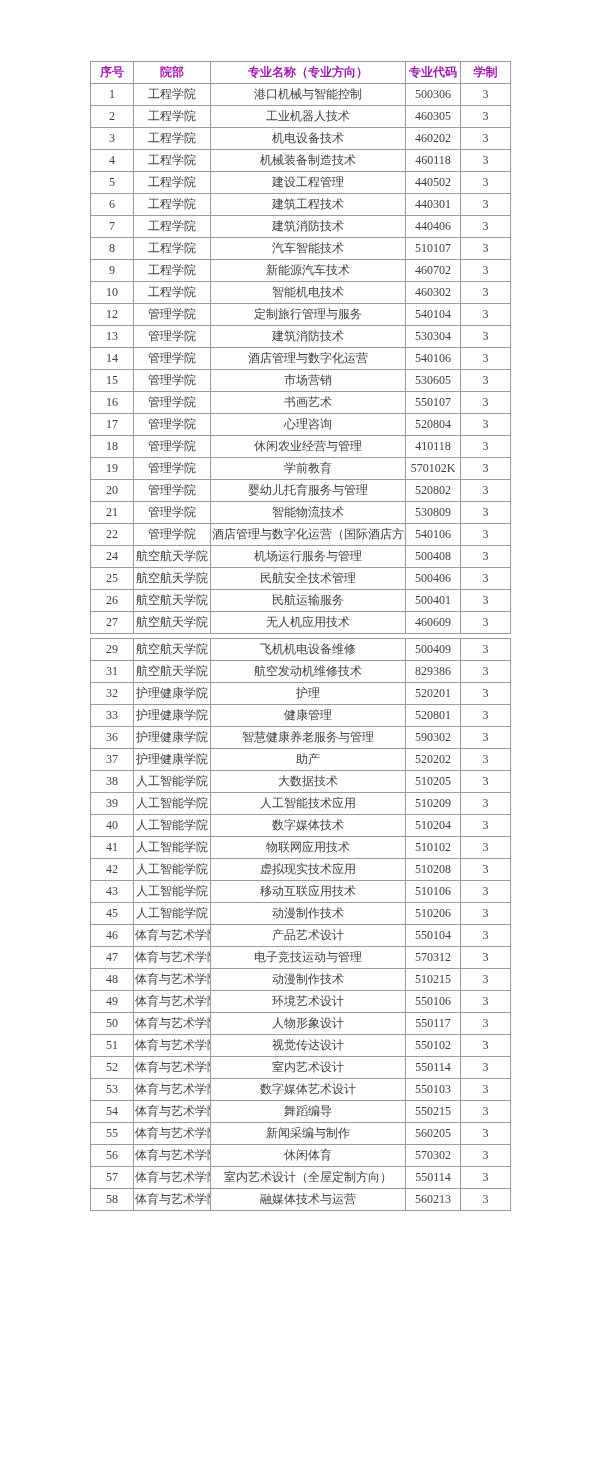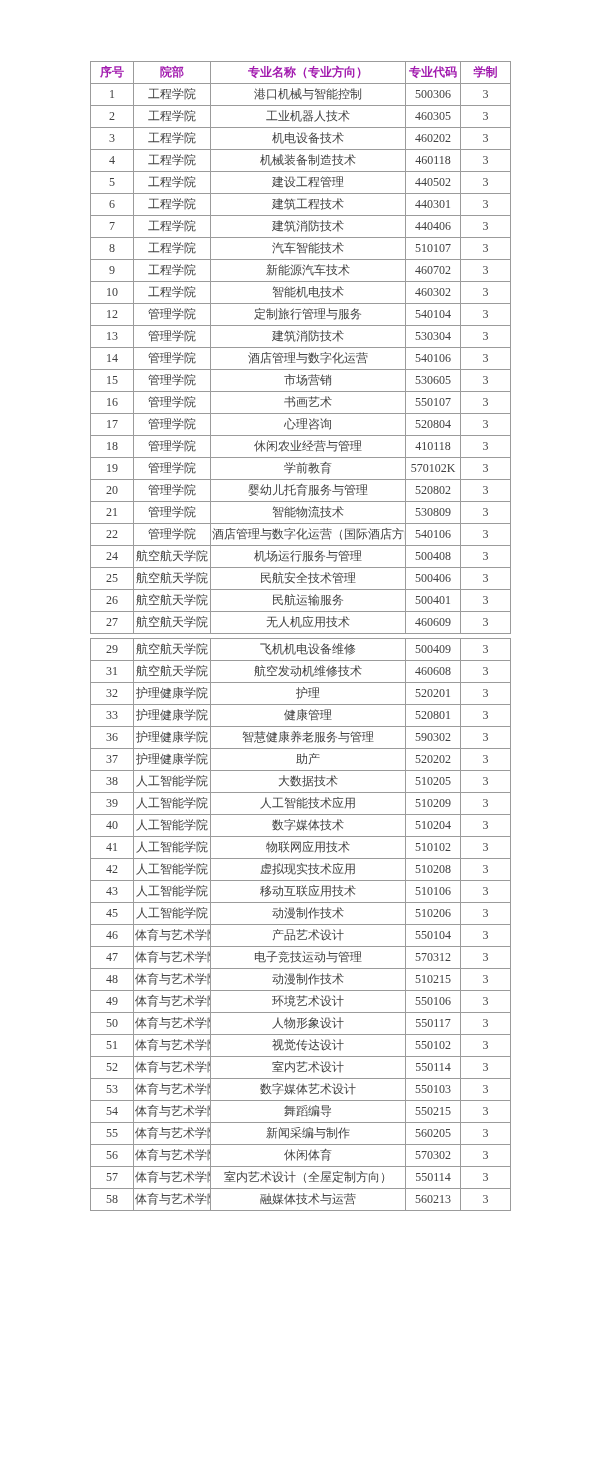--- a/index.html
+++ b/index.html
@@ -271,21 +271,21 @@
             <td>29</td>
             <td>航空航天学院</td>
             <td>飞机机电设备维修</td>
             <td>500409</td>
             <td>3</td>
           </tr>
           <tr>
             <td>31</td>
             <td>航空航天学院</td>
             <td>航空发动机维修技术</td>
-            <td>460608</td>
+            <td>829386</td>
             <td>3</td>
           </tr>
           <tr>
             <td>32</td>
             <td>护理健康学院</td>
             <td>护理</td>
             <td>520201</td>
             <td>3</td>
           </tr>
           <tr>

